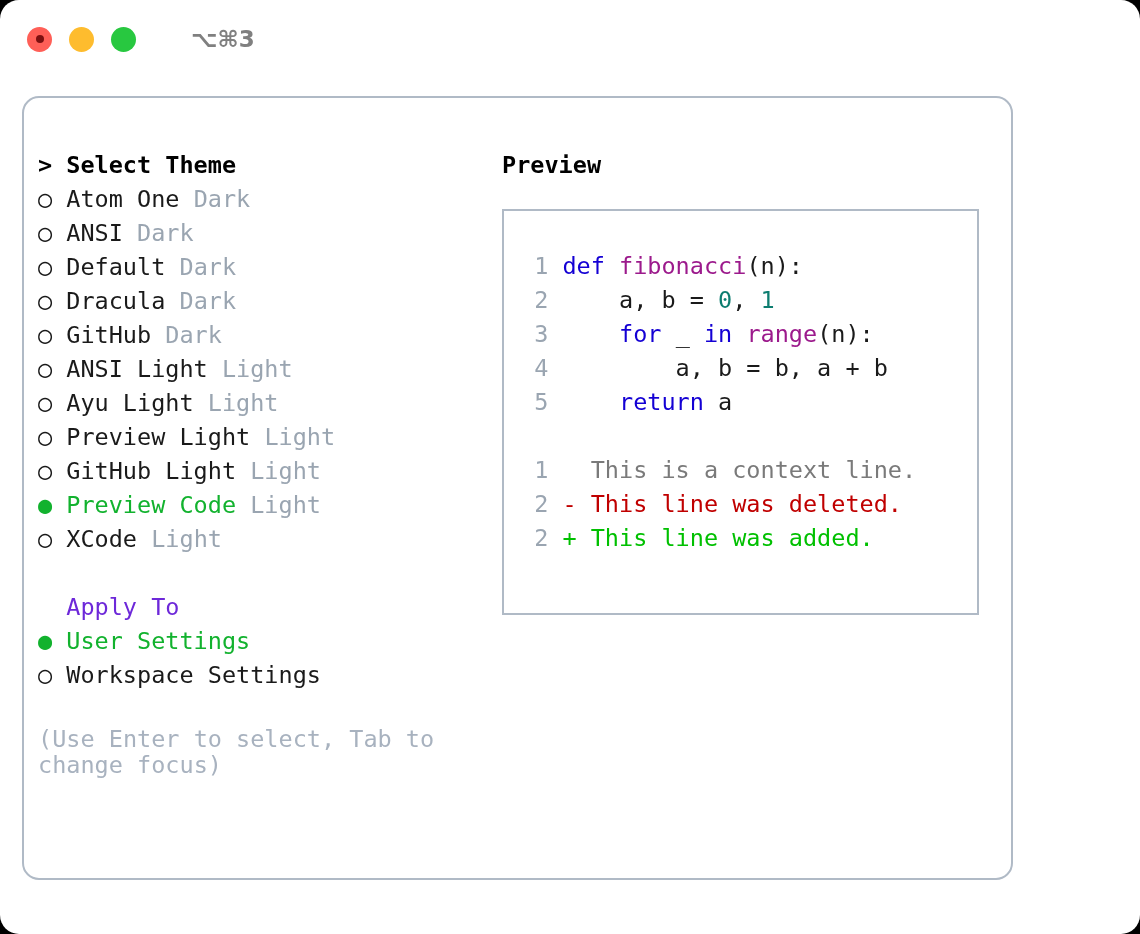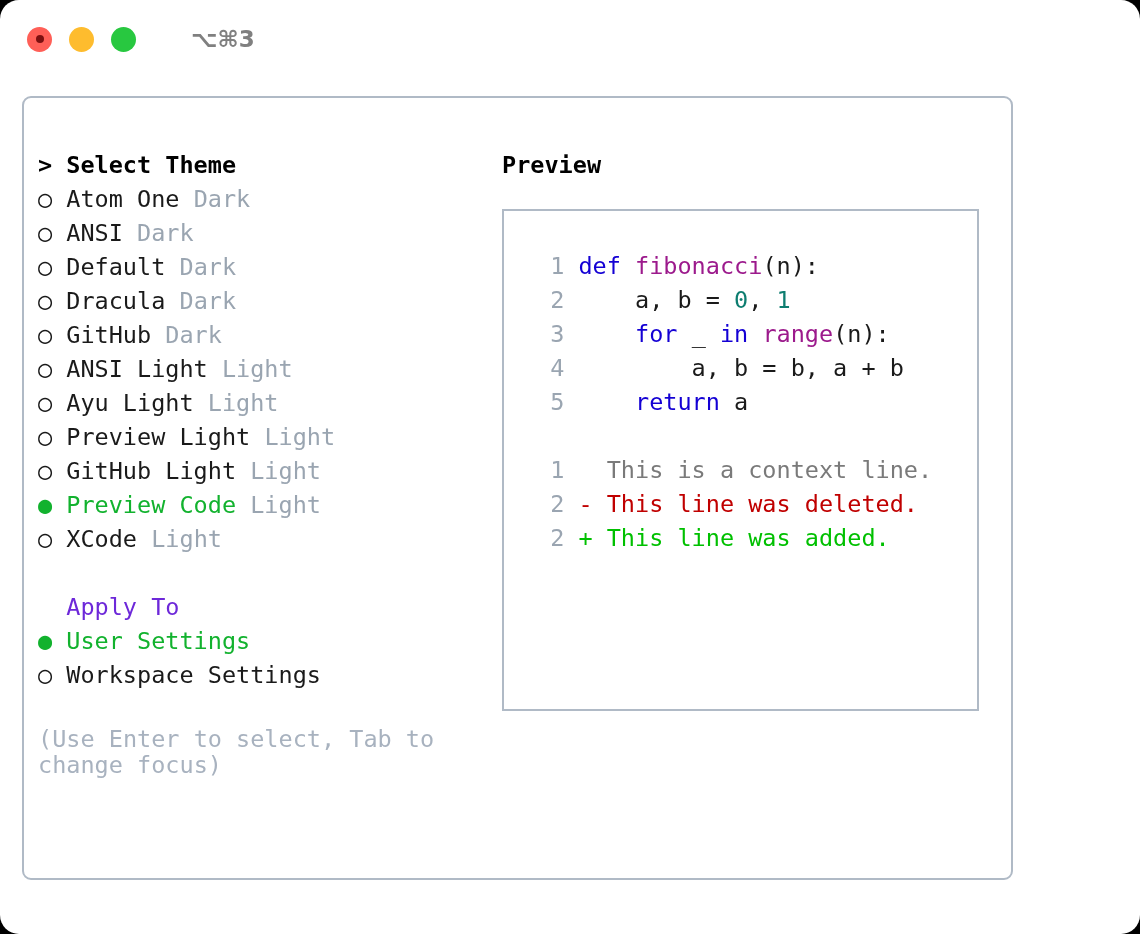--- a/index.html
+++ b/index.html
@@ -50,21 +50,21 @@
     letter-spacing: 0px;
     font-family: "DejaVu Sans", sans-serif;
   }
 
   
   #panel {
     position: absolute;
     left: 22px; top: 96px;
     width: 991px; height: 784px;
     border: 2px solid #b0bac6;
-    border-radius: 9px;
+    border-radius: 17px;
     background: #ffffff;
   }
 
   #columns {
     position: absolute;
     left: 0; top: 0;
     width: 100%; height: 100%;
   }
 
   
@@ -125,24 +125,24 @@
     font-size: 23.5px;
     line-height: 34px;
     font-weight: 700;
     color: #000000;
     white-space: pre;
   }
 
   #preview-box {
     margin-top: 27px;
     width: 477px;
-    height: 502px;
+    height: 406px;
     border: 2px solid #b0bac6;
     background: #ffffff;
-    padding: 38px 0 0 32px;
+    padding: 38px 0 0 16px;
   }
 
   .code-line {
     font-family: "DejaVu Sans Mono", monospace;
     font-size: 23.5px;
     line-height: 34px;
     white-space: pre;
   }
   .lineno {
     display: inline-block;

